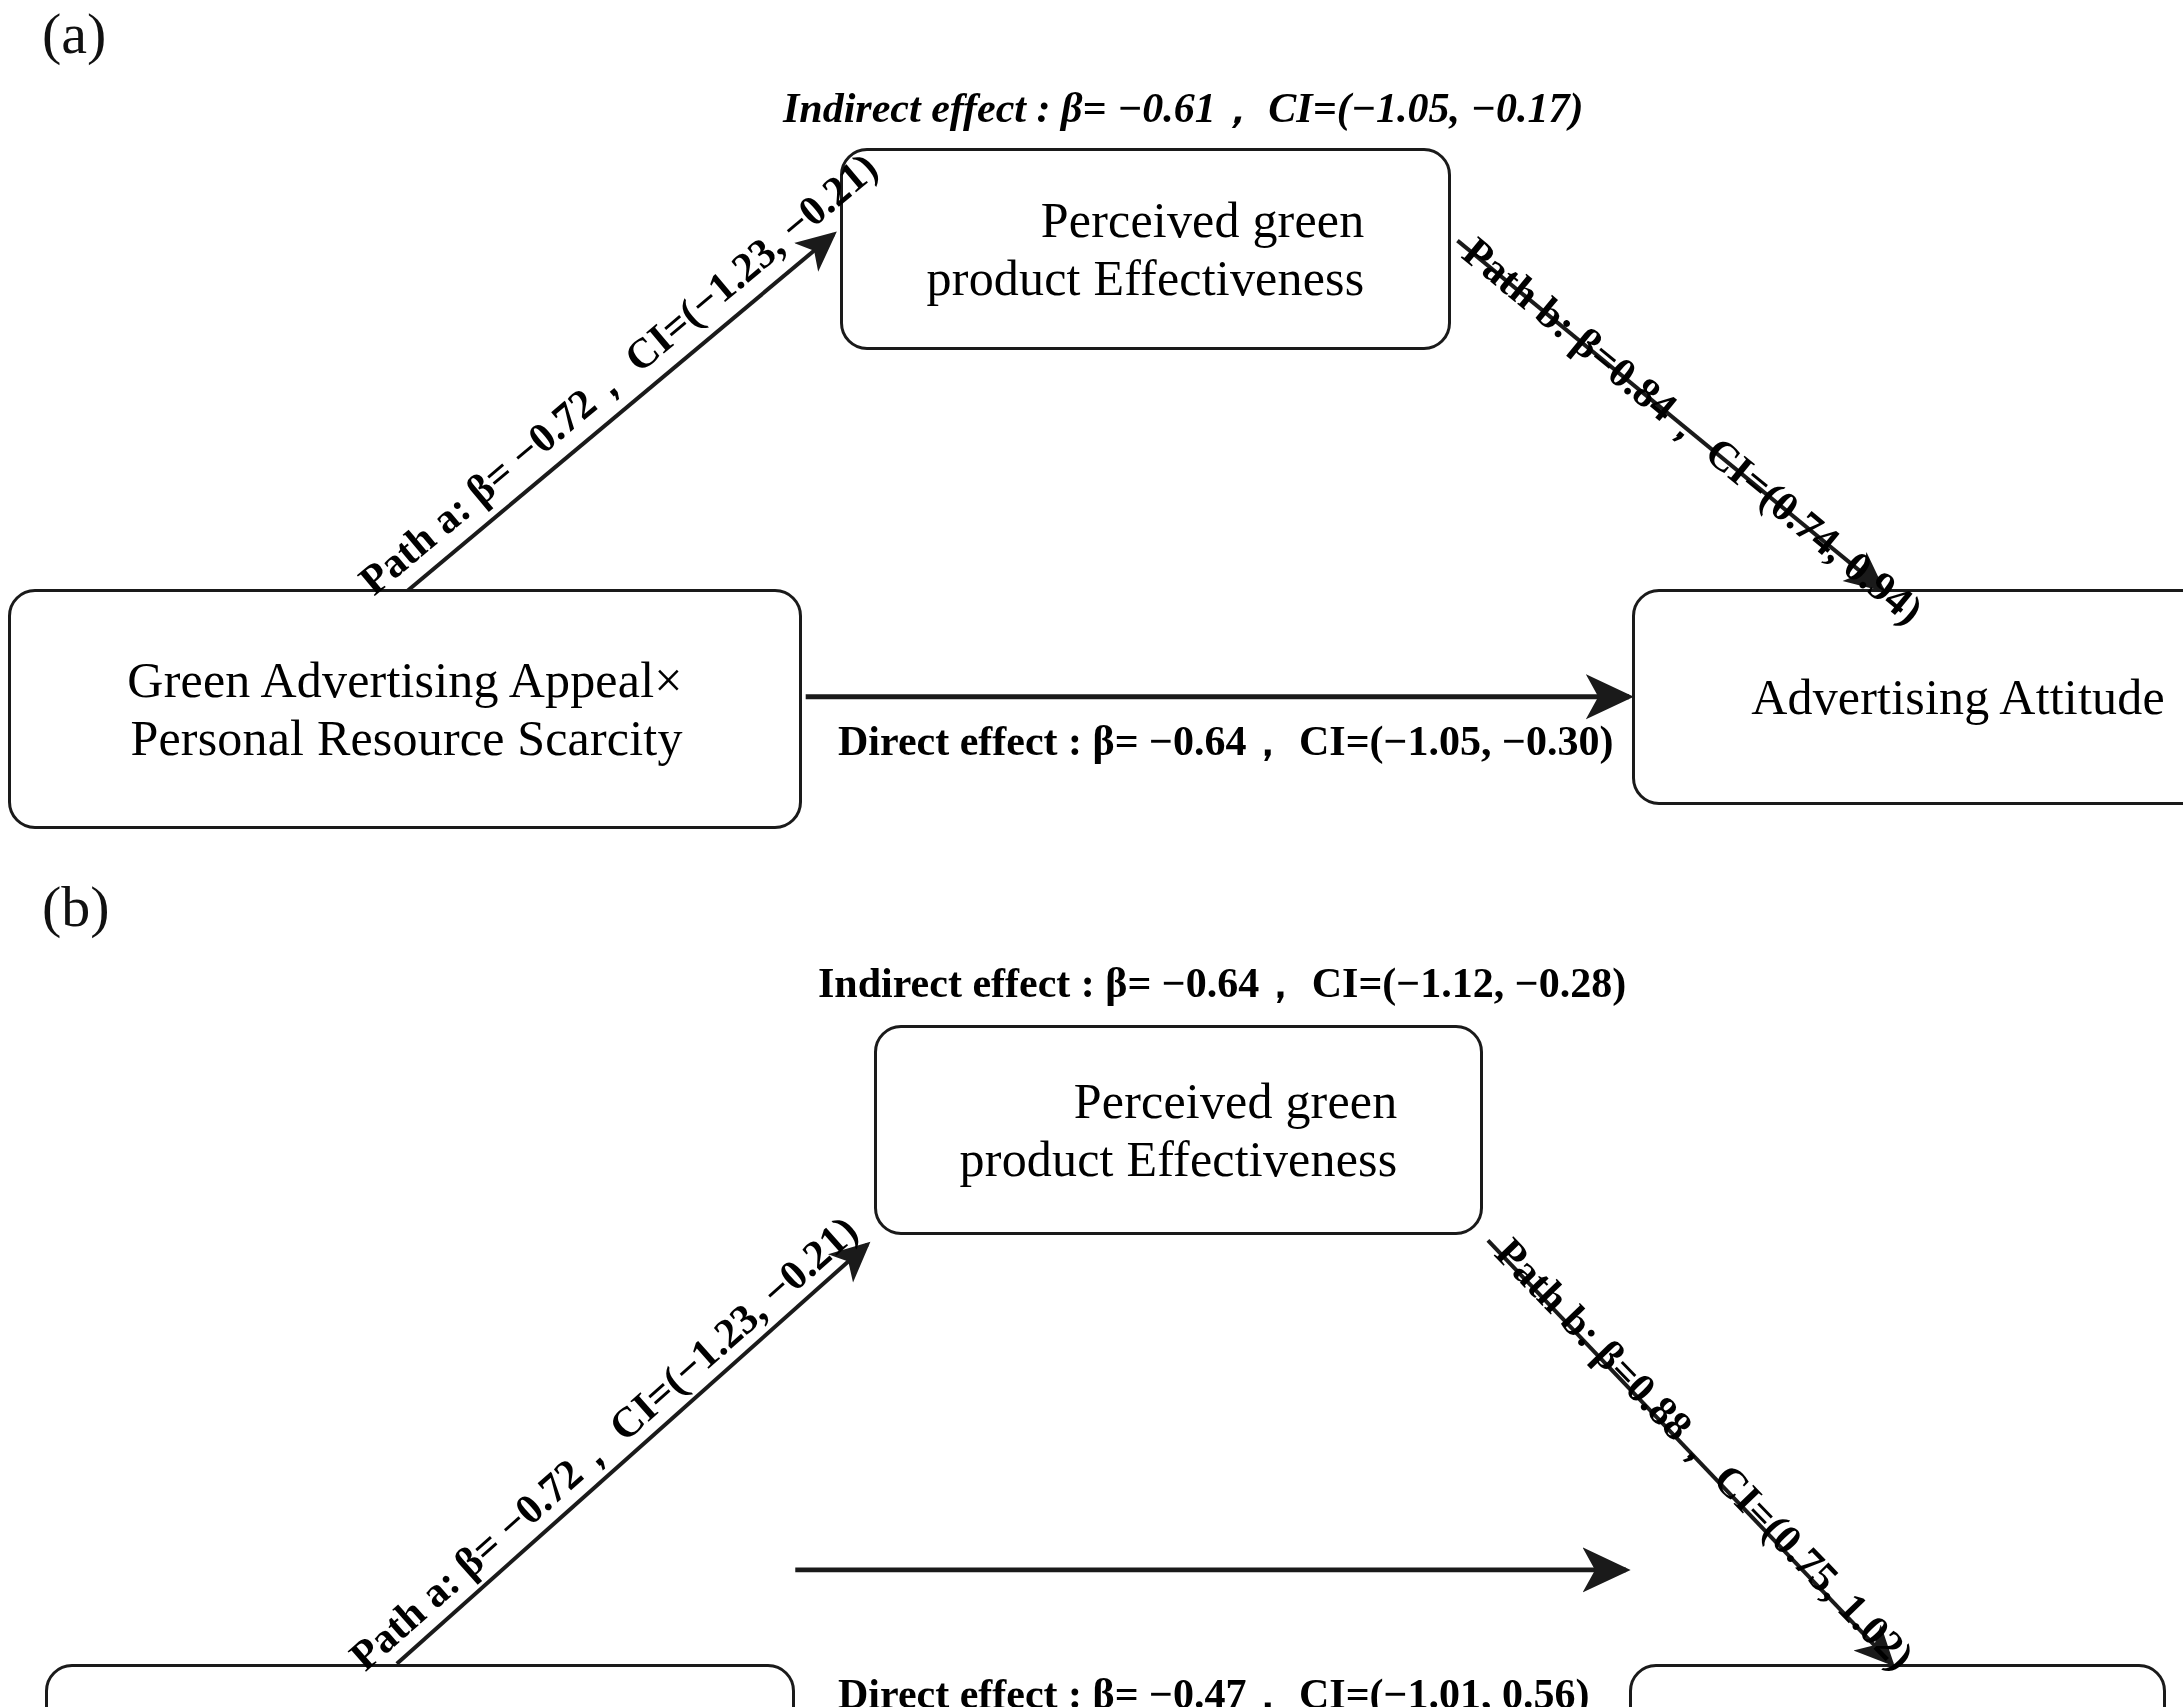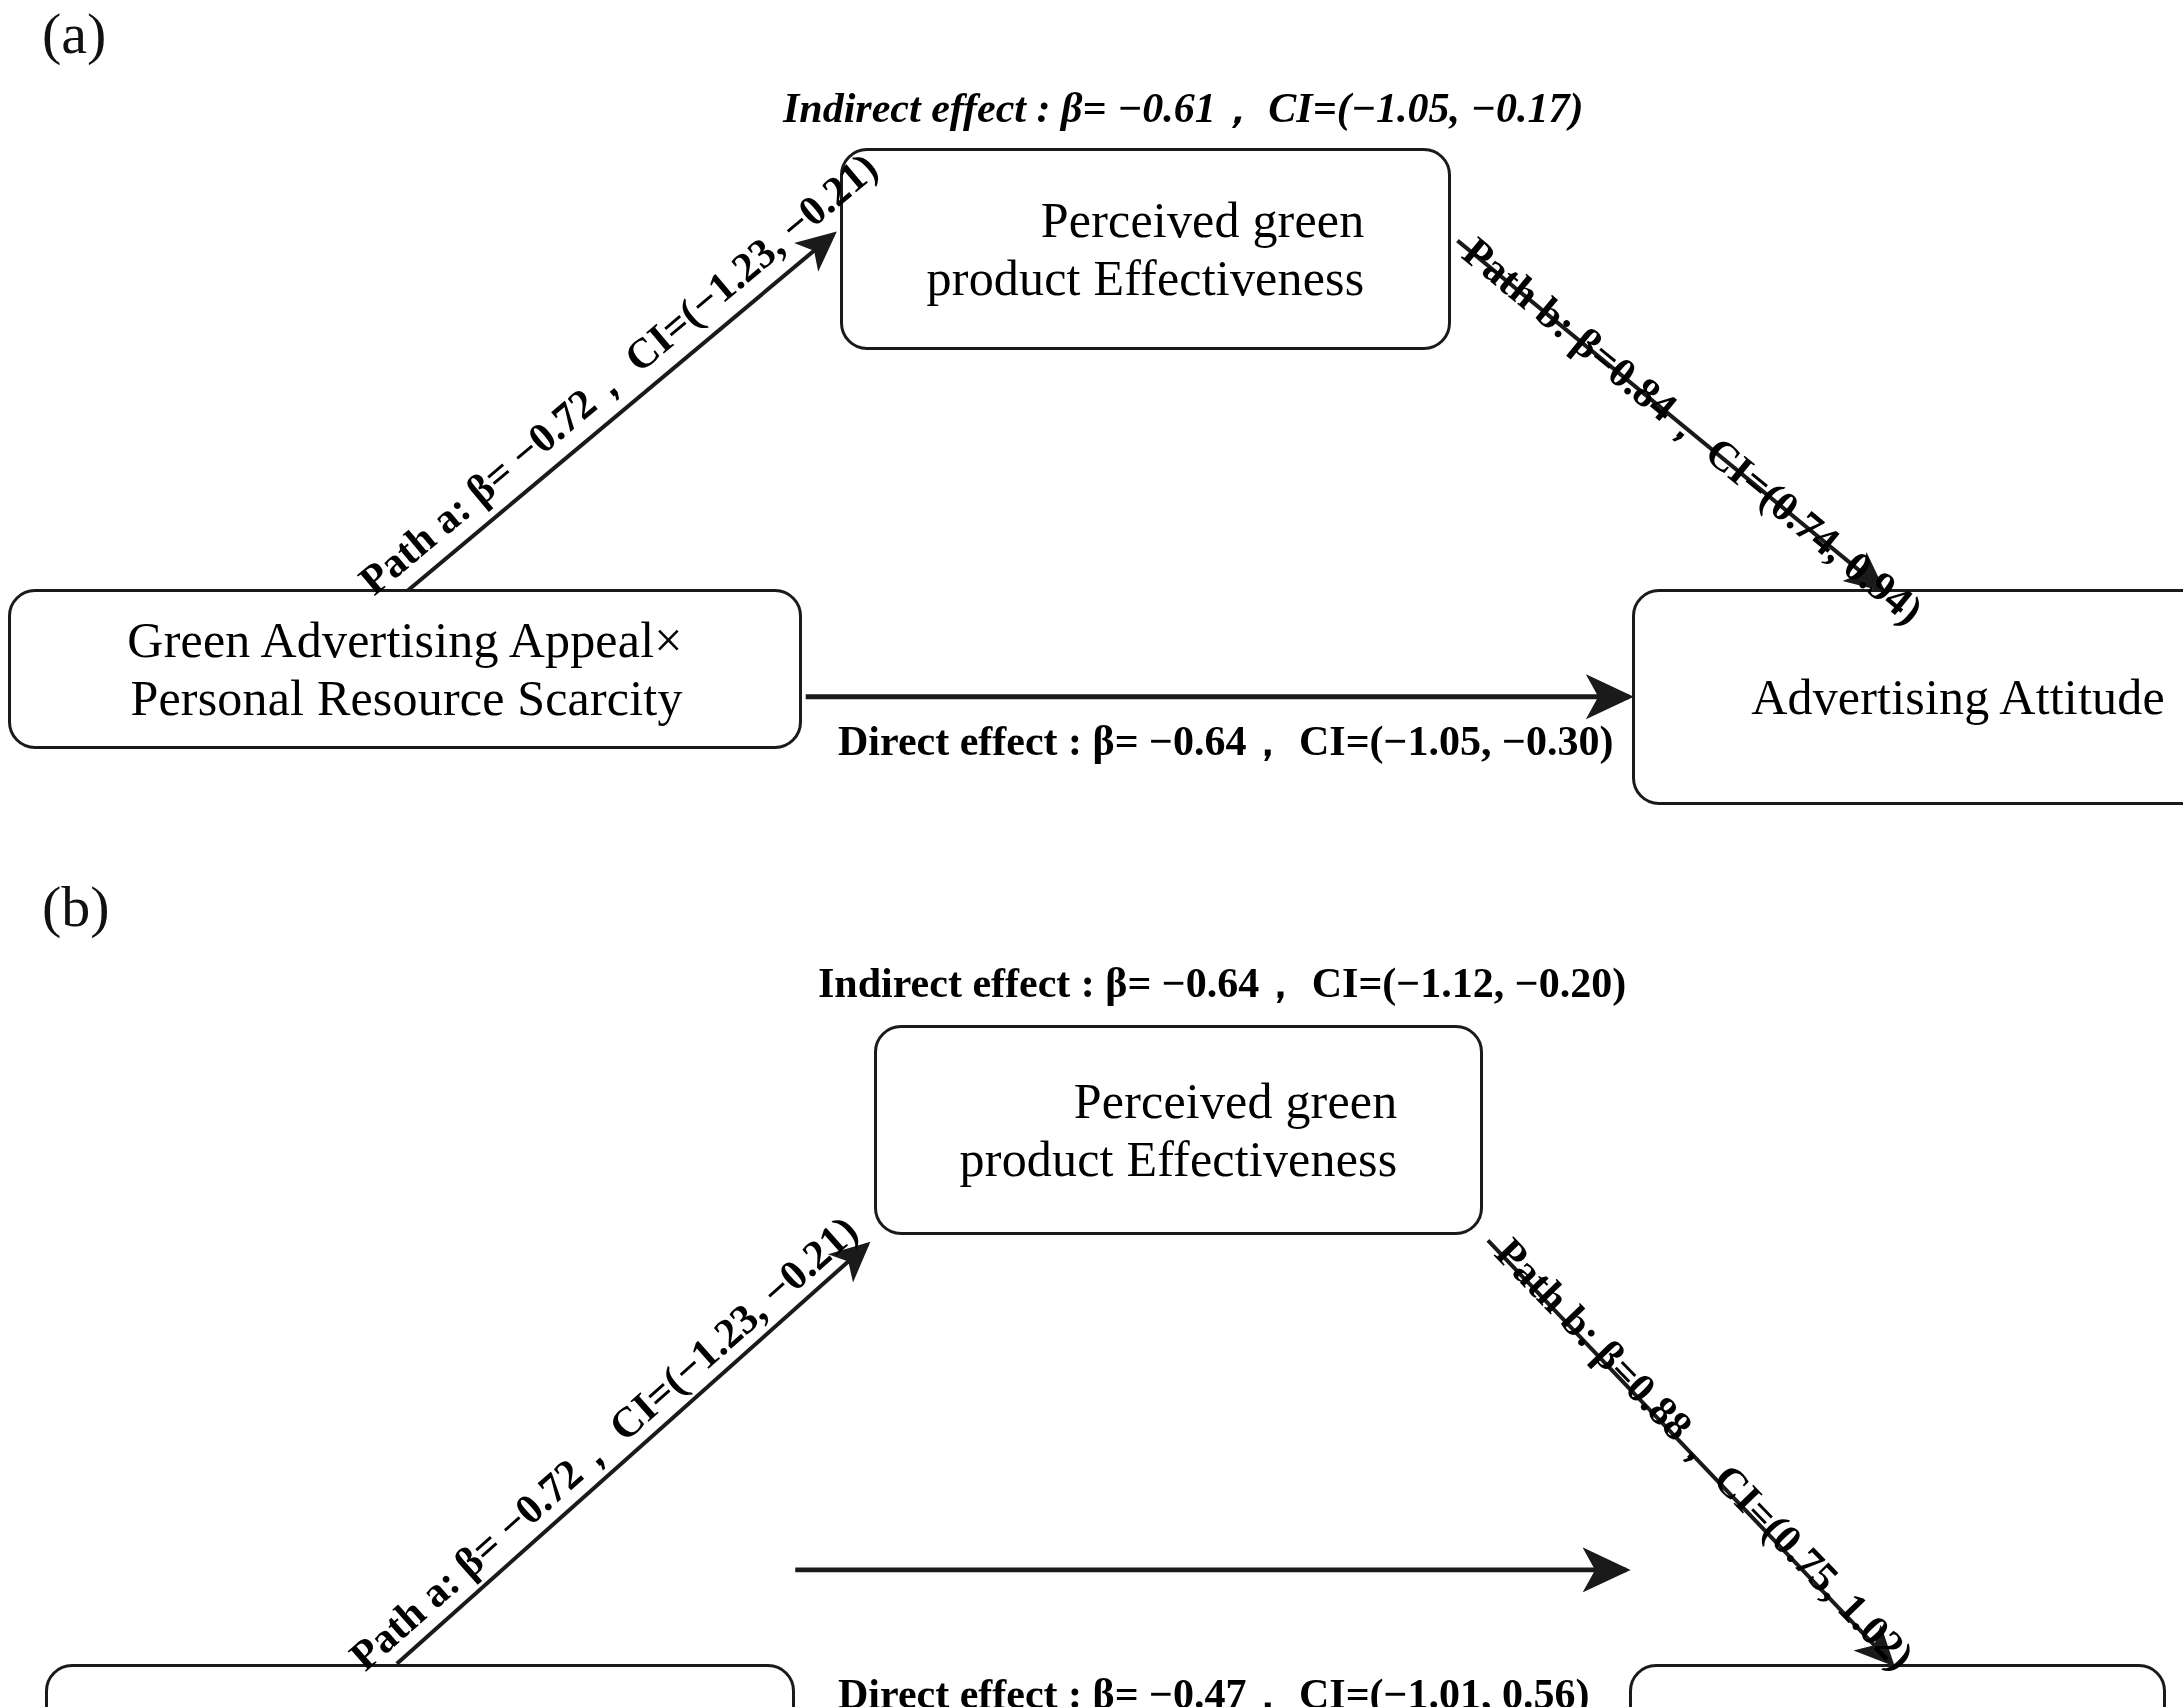--- a/index.html
+++ b/index.html
@@ -54,21 +54,21 @@
     <line x1="1818" y1="300" x2="2348" y2="735" stroke="#1a1a1a" stroke-width="5" marker-end="url(#ah-a2)"></line>
 
     <line x1="1005" y1="869" x2="2032" y2="869" stroke="#1a1a1a" stroke-width="6" marker-end="url(#ah-a3)"></line>
   </svg>
 
   <div class="node" id="a-mediator" style="left:840px;top:148px;width:611px;height:202px;">
     <div class="node-label">Perceived green
 product Effectiveness</div>
   </div>
 
-  <div class="node" id="a-predictor" style="left:8px;top:589px;width:794px;height:160px;">
+  <div class="node" id="a-predictor" style="left:8px;top:589px;width:794px;height:240px;">
     <div class="node-label">Green Advertising Appeal×
 Personal Resource Scarcity</div>
   </div>
 
   <div class="node" id="a-outcome" style="left:1632px;top:589px;width:652px;height:216px;">
     <div class="node-label">Advertising Attitude</div>
   </div>
 
   <div class="eff-label" style="left:783px;top:87px;font-style:italic;">Indirect effect : β= −0.61，  CI=(−1.05, −0.17)</div>
 
@@ -109,21 +109,21 @@
   </div>
 
   <div class="node" id="b-predictor" style="left:45px;top:802px;width:750px;height:208px;">
     
   </div>
 
   <div class="node" id="b-outcome" style="left:1629px;top:802px;width:537px;height:208px;">
     
   </div>
 
-  <div class="eff-label" style="left:818px;top:100px;">Indirect effect : β= −0.64，  CI=(−1.12, −0.20)</div>
+  <div class="eff-label" style="left:818px;top:100px;">Indirect effect : β= −0.64，  CI=(−1.12, −0.28)</div>
 
   <div class="eff-label" style="left:838px;top:811px;">Direct effect : β= −0.47，  CI=(−1.01, 0.56)</div>
 
   <div class="path-label" style="left:356px;top:779px;transform:rotate(-41.5deg);">Path a: β= −0.72， CI=(−1.23, −0.21)</div>
 
   <div class="path-label" style="left:1503px;top:362px;transform:rotate(46deg);">Path b: β=0.88，  CI=(0.75, 1.02)</div>
 </div>
 
 
 </body></html>

